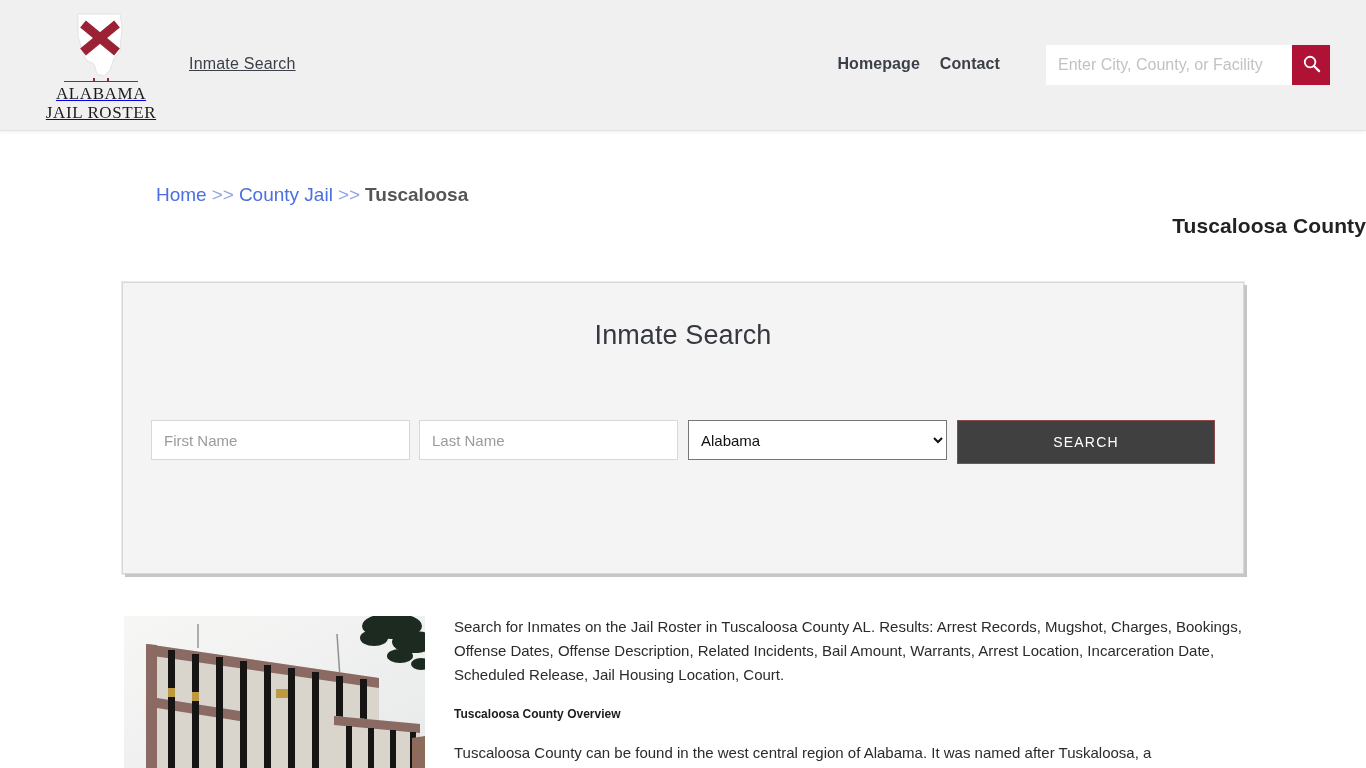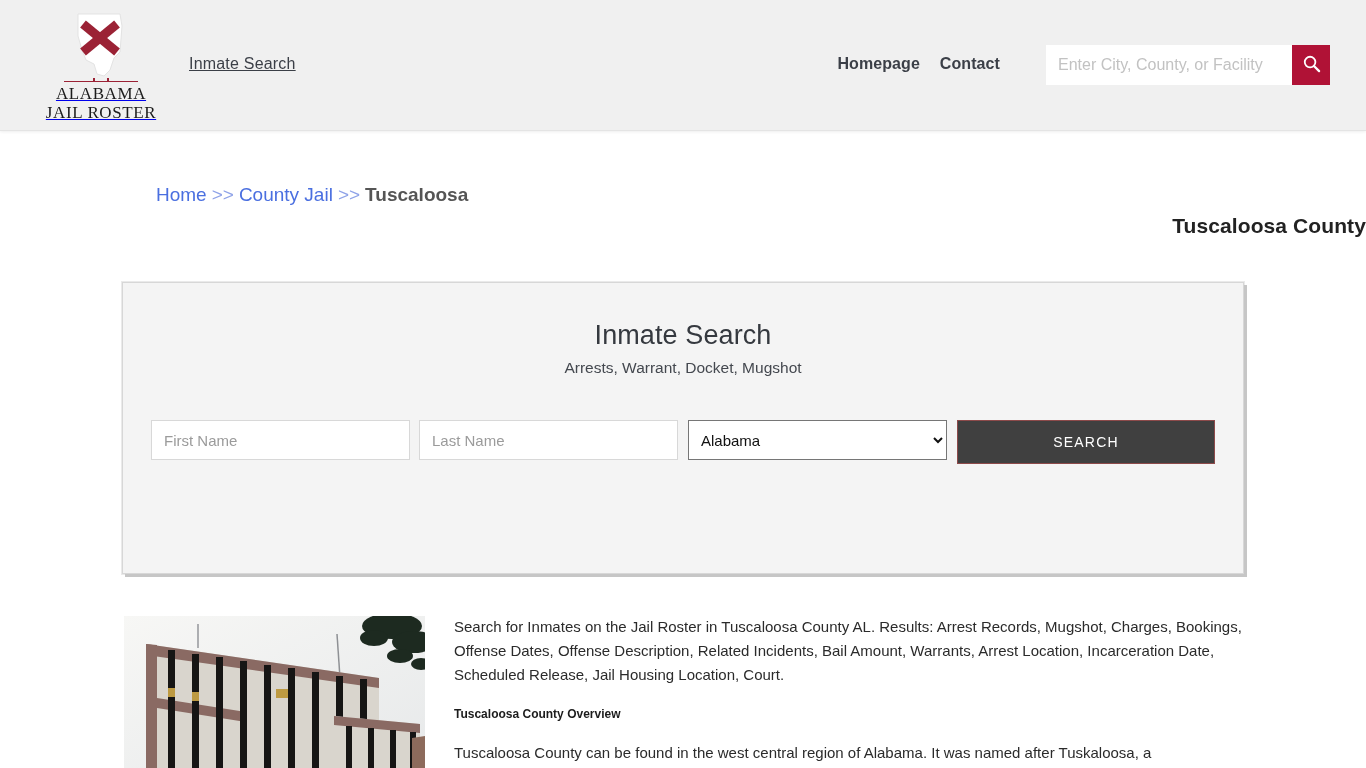--- a/index.html
+++ b/index.html
@@ -297,21 +297,20 @@
 </div>
 
 <div class="breadcrumb">
   <a href="#">Home</a><span class="sep">&gt;&gt;</span><a href="#">County Jail</a><span class="sep">&gt;&gt;</span><span class="current">Tuscaloosa</span>
 </div>
 
 <h1 class="page-title">Tuscaloosa County</h1>
 
 <div class="search-panel">
   <div class="panel-title">Inmate Search</div>
-  <div class="panel-sub">Arrests, Warrant, Docket, Mugshot</div>
 
   <div class="form-row">
     <input class="fld fld-first" type="text" placeholder="First Name" style="">
     <input class="fld fld-last" type="text" placeholder="Last Name" style="">
     <select class="fld-state">
       <option>Alabama</option>
     </select>
     <button class="btn-search">SEARCH</button>
   </div>
 

